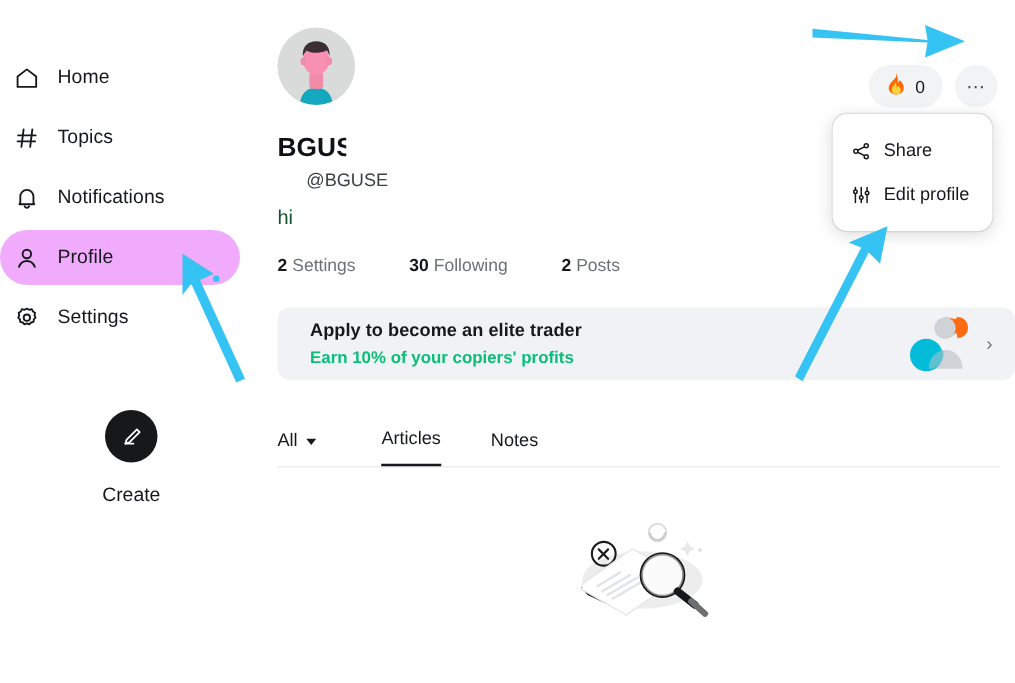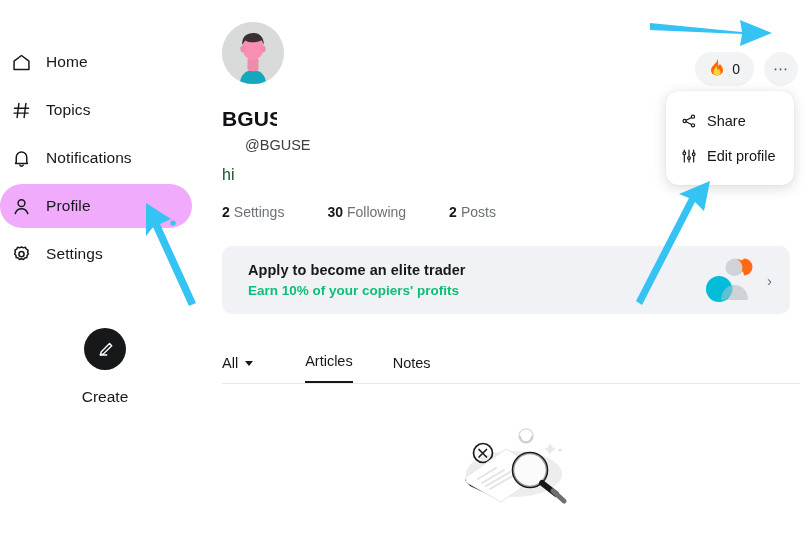--- a/index.html
+++ b/index.html
@@ -79,22 +79,22 @@
   .bio { margin-top: 11px; font-size: 16px; color: #14532d; }
 
   .stats { display: flex; margin-top: 20px; font-size: 14px; }
   .stat { margin-right: 43px; white-space: nowrap; }
   .stat:last-child { margin-right: 12px; }
   .stat-num { font-weight: bold; color: #16181c; }
   .stat-lbl { color: #6b7177; margin-left: 4px; }
 
   
   .promo {
-    margin-top: 26px; margin-right: 22px;
-    height: 68px; border-radius: 10px;
+    margin-top: 26px; margin-right: 0;
+    height: 58px; border-radius: 10px;
     background: #f1f2f6;
     display: flex; align-items: center;
     padding: 0 18px 0 26px;
     position: relative; cursor: pointer;
   }
   .promo-text { flex: 1; }
   .promo-title { font-size: 14.5px; font-weight: bold; color: #16181c; letter-spacing: .05px; }
   .promo-sub { font-size: 13.5px; color: #0bbf78; margin-top: 5px; font-weight: bold; }
   .promo-art { width: 60px; height: 48px; position: relative; margin-right: 14px; }
   .promo-chevron { color: #6b7177; font-size: 15px; }

